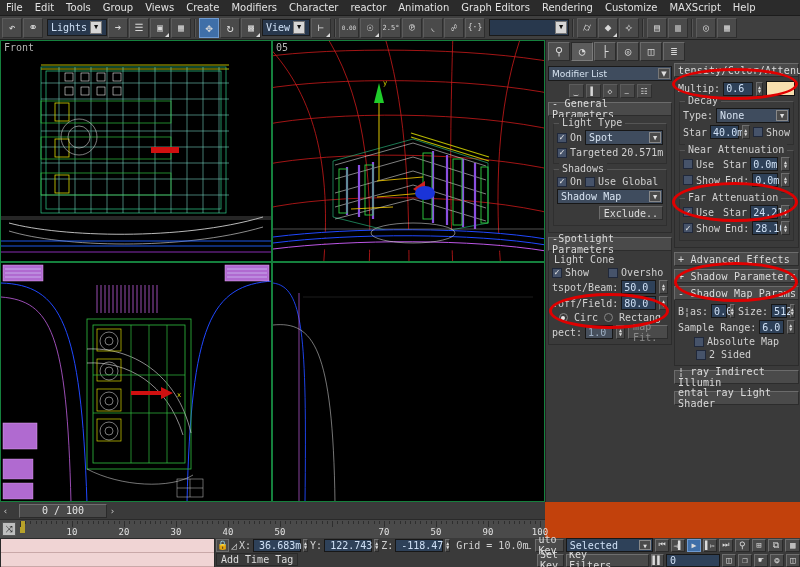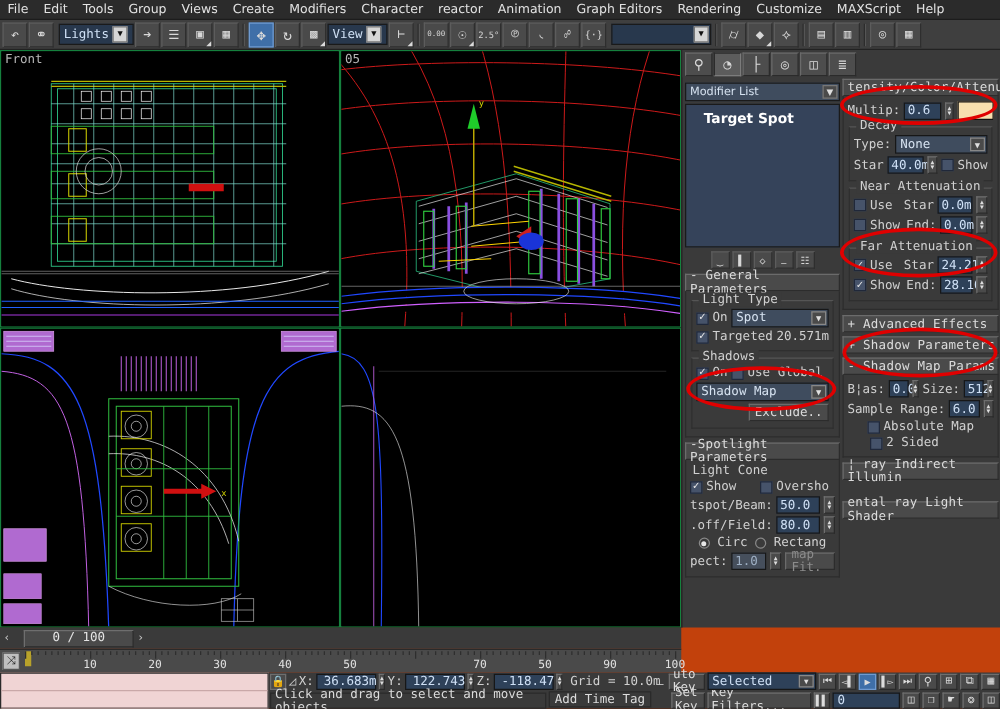--- a/index.html
+++ b/index.html
@@ -668,23 +668,20 @@
         </div>
       <div class="cp-tab">
           <span style="font-size:11px">≣</span>
         </div>
     </div>
 
     <div class="cp-left">
       <div class="modlist">
         <span>Modifier List</span>
         <span class="arrow">▼</span>
-      </div>
-      <div class="modstack">
-        <div class="entry">Target Spot</div>
       </div>
 
       <div style="display:flex;gap:2px;margin-top:3px;justify-content:center">
         <div class="tb-btn" style="width:15px;height:14px">
             <span style="font-size:8px">‿</span>
           </div>
         <div class="tb-btn" style="width:15px;height:14px">
             <span style="font-size:8px">▌</span>
           </div>
         <div class="tb-btn" style="width:15px;height:14px">
@@ -899,21 +896,21 @@
             <span class="lbl">Absolute Map</span>
           </div>
           <div class="row" style="justify-content:center;padding-right:26px">
             <span class="chk"></span>
             <span class="lbl">2 Sided</span>
           </div>
         </div>
       </div>
 
       <div class="roll-head" style="margin-top:4px">¦ ray Indirect Illumin</div>
-      <div class="roll-head" style="margin-top:17px">ental ray Light Shader</div>
+      <div class="roll-head" style="margin-top:7px">ental ray Light Shader</div>
     </div>
   </div>
 
   <div class="ellipse" style="left:672px;top:68px;width:126px;height:32px;"></div>
   <div class="ellipse" style="left:672px;top:182px;width:126px;height:40px;"></div>
   <div class="ellipse" style="left:549px;top:293px;width:120px;height:36px;"></div>
   <div class="ellipse" style="left:674px;top:262px;width:124px;height:40px;"></div>
 
   <div class="timeslider">
     <span class="ts-arrow">‹</span>
@@ -1063,21 +1060,20 @@
           </div>
         <span class="lbl">Z:</span>
         <div class="coord">-118.47‹</div>
         <div class="spinner" style="height:13px">
             <span>▲</span>
             <span>▼</span>
           </div>
         <span class="lbl" style="margin-left:4px">Grid = 10.0m</span>
       </div>
       <div style="display:flex;gap:2px;margin-top:1px">
-        <div class="prompt" style="flex:1">Click and drag to select and move objects</div>
         <div class="addtag">Add Time Tag</div>
       </div>
     </div>
 
     <div class="sb-right">
       <div class="sb-row" style="gap:2px;padding-left:1px">
         <div style="width:13px;height:13px;display:flex;align-items:center;justify-content:center;color:#c8c8c8;font-size:10px">⚊</div>
         <div class="key-btn" style="width:34px">uto Key</div>
         <div class="sel-combo">
           <span>Selected</span>

